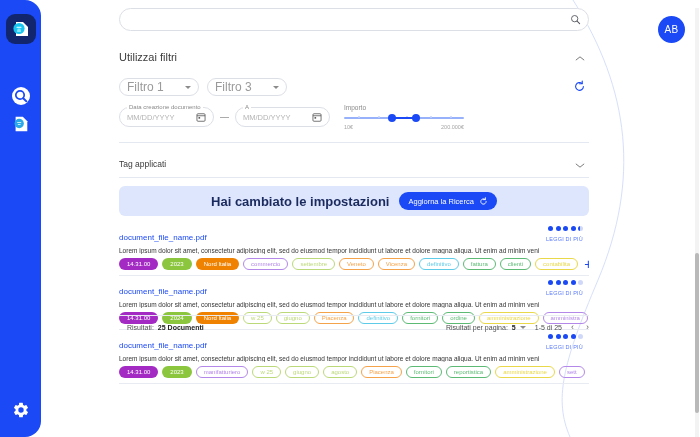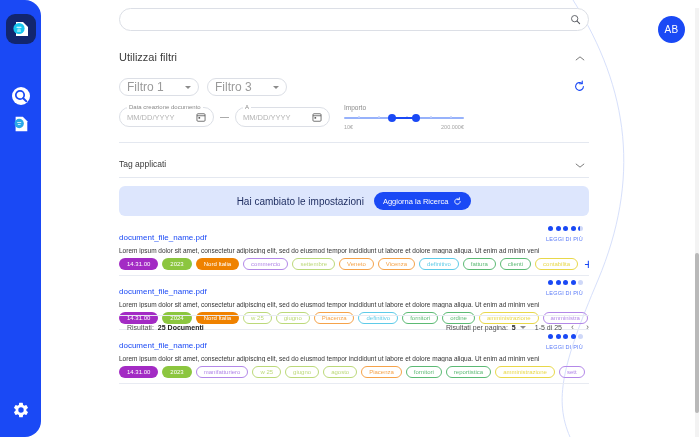--- a/index.html
+++ b/index.html
@@ -160,21 +160,21 @@
     height: 22px; margin-top: 10px;
   }
   .tagapplied .t { font-size: 8.5px; color: #3c3c3c; }
 
   
   .banner {
     margin-top: 8px; height: 30px;
     background: #dde6fd; border-radius: 6px;
     display: flex; align-items: center; justify-content: center; gap: 10px;
   }
-  .banner .msg { font-size: 10px; color: #1b2a5e; font-weight: normal; }
+  .banner .msg { font-size: 13px; color: #1b2a5e; font-weight: bold; }
   .banner .cta {
     background: #1a49f5; color: #fff;
     border-radius: 11px; height: 18px;
     display: flex; align-items: center; gap: 5px;
     padding: 0 9px; font-size: 7.5px; cursor: pointer;
     border: none; font-family: "Liberation Sans", sans-serif;
   }
 
   
   .results { margin-top: 6px; }

